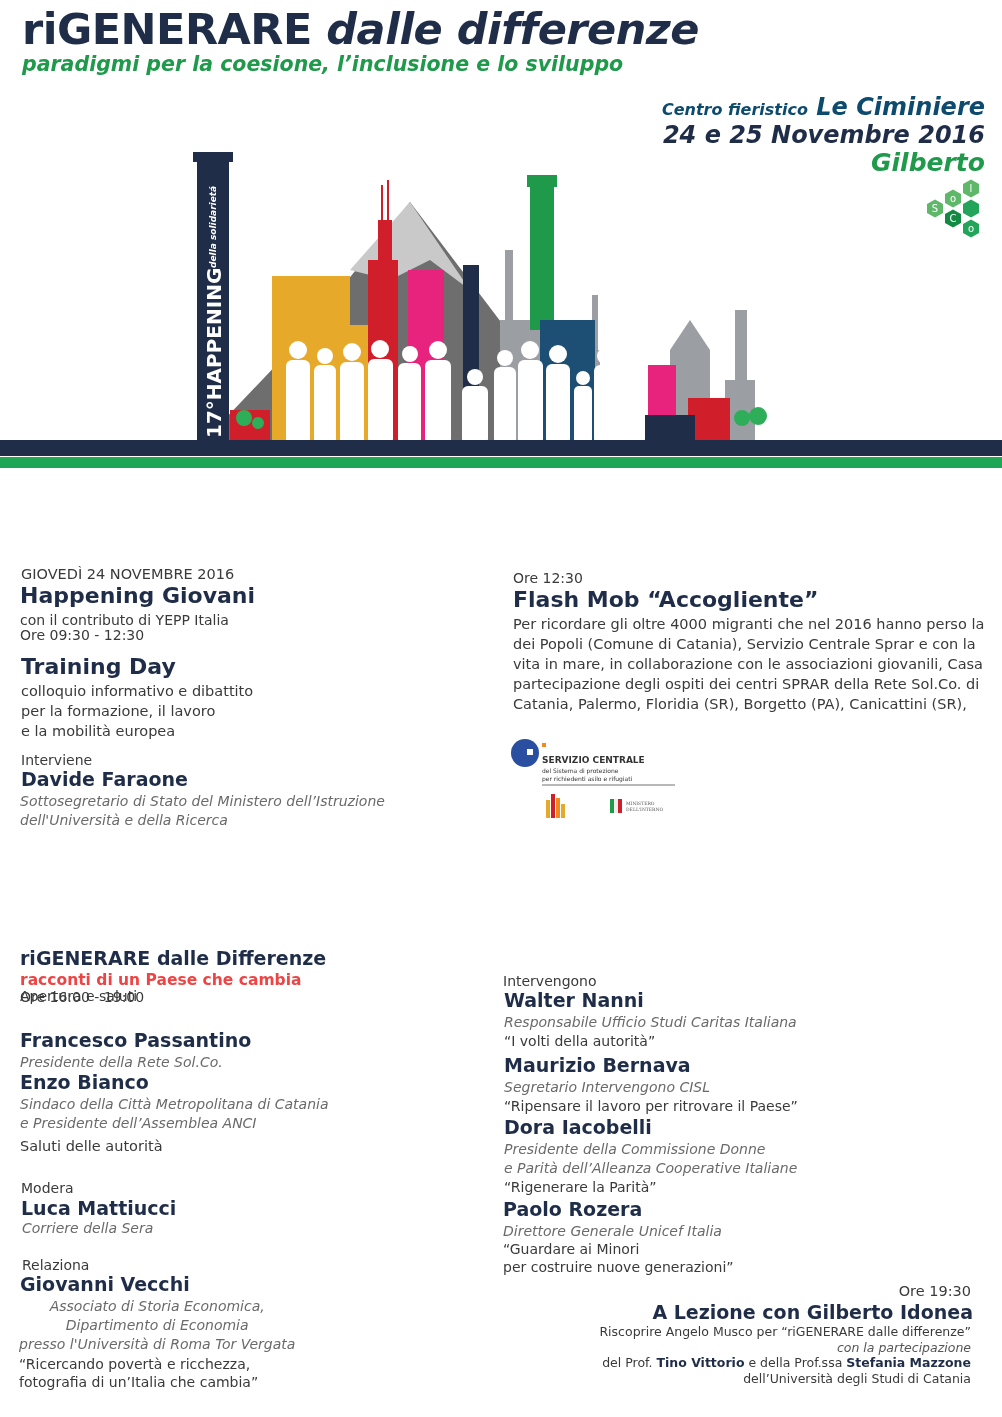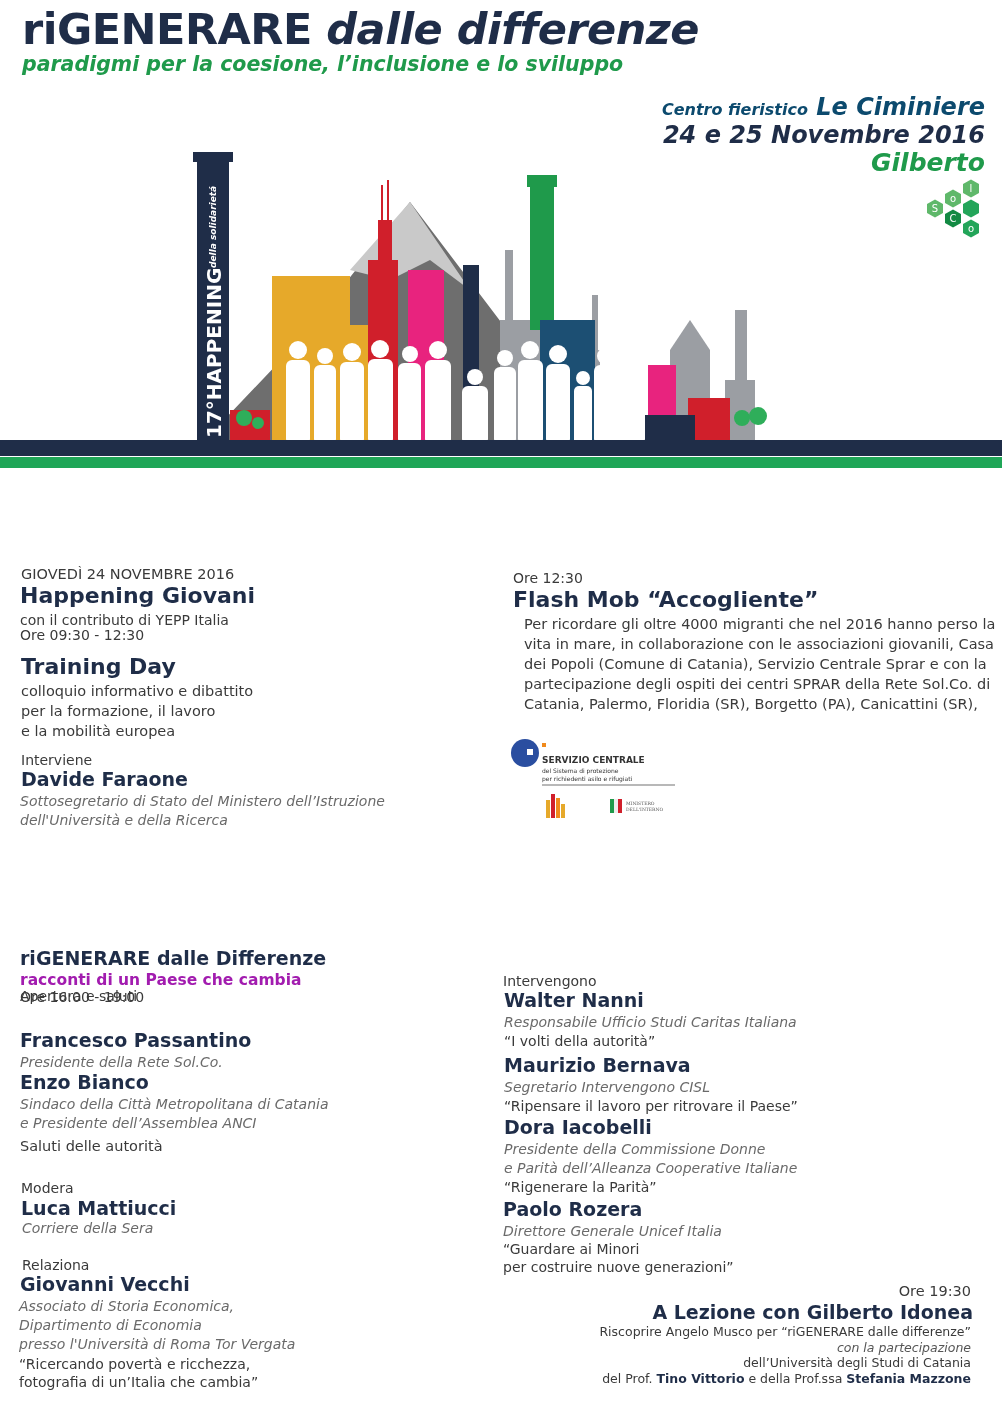--- a/index.html
+++ b/index.html
@@ -161,24 +161,24 @@
 
 <div class="abs label" style="left:21px; top:752px;">Interviene</div>
 <div class="abs heading-md" style="left:21px; top:768px;">Davide Faraone</div>
 <div class="abs role" style="left:20px; top:792px;">
   <div>Sottosegretario di Stato del Ministero dell’Istruzione</div>
   <div>dell'Università e della Ricerca</div>
 </div>
 
 <div class="abs label" style="left:513px; top:570px;">Ore 12:30</div>
 <div class="abs heading" style="left:513px; top:587px;">Flash Mob “Accogliente”</div>
-<div class="abs desc" style="left:524px; top:614px; white-space:nowrap;">
+<div class="abs desc" style="left:513px; top:614px; white-space:nowrap;">
   <div>Per ricordare gli oltre 4000 migranti che nel 2016 hanno perso la</div>
+  <div>dei Popoli (Comune di Catania), Servizio Centrale Sprar e con la</div>
   <div>vita in mare, in collaborazione con le associazioni giovanili, Casa</div>
-  <div>dei Popoli (Comune di Catania), Servizio Centrale Sprar e con la</div>
   <div>partecipazione degli ospiti dei centri SPRAR della Rete Sol.Co. di</div>
   <div>Catania, Palermo, Floridia (SR), Borgetto (PA), Canicattini (SR),</div>
 </div>
 
 <svg class="abs sprar-logo" viewBox="0 0 170 82">
   <circle cx="15" cy="15" r="14" fill="#2a4ea0"></circle>
   <rect x="17" y="11" width="6" height="6" fill="#ffffff"></rect>
   <rect x="32" y="5" width="4" height="4" fill="#f08a1c"></rect>
   <text x="32" y="25" font-family="DejaVu Sans, sans-serif" font-size="9" font-weight="bold" fill="#333">SERVIZIO CENTRALE</text>
   <text x="32" y="35" font-family="DejaVu Sans, sans-serif" font-size="6" fill="#333">del Sistema di protezione</text>
@@ -189,41 +189,41 @@
   <rect x="46" y="60" width="4" height="20" fill="#f08a1c"></rect>
   <rect x="51" y="66" width="4" height="14" fill="#e6a92a"></rect>
   <rect x="100" y="61" width="4" height="14" fill="#1f9a4b"></rect>
   <rect x="104" y="61" width="4" height="14" fill="#eeeeee"></rect>
   <rect x="108" y="61" width="4" height="14" fill="#d01f2b"></rect>
   <text x="116" y="67" font-family="DejaVu Serif, serif" font-size="4.5" fill="#555">MINISTERO</text>
   <text x="116" y="73" font-family="DejaVu Serif, serif" font-size="4.5" fill="#555">DELL'INTERNO</text>
 </svg>
 
 <div class="abs heading-md" style="left:20px; top:947px;">riGENERARE dalle Differenze</div>
-<div class="abs" style="left:20px; top:971px; font-size:15.5px; font-weight:bold; color:#a21caf; white-space:nowrap;">racconti di un Paese che cambia</div>
+<div class="abs" style="left:20px; top:971px; font-size:15.5px; font-weight:bold; color:#ef4444; white-space:nowrap;">racconti di un Paese che cambia</div>
 <div class="abs label" style="left:20px; top:989px;">Ore 16:00 - 19:00</div>
 <div class="abs label" style="left:20px; top:988px;">Apertura e saluti</div>
 
 <div class="abs heading-md" style="left:20px; top:1029px;">Francesco Passantino</div>
 <div class="abs role" style="left:20px; top:1053px;">Presidente della Rete Sol.Co.</div>
 
 <div class="abs heading-md" style="left:20px; top:1071px;">Enzo Bianco</div>
 <div class="abs role" style="left:20px; top:1095px;">
   <div>Sindaco della Città Metropolitana di Catania</div>
   <div>e Presidente dell’Assemblea ANCI</div>
 </div>
 <div class="abs label" style="left:20px; top:1138px; font-size:14.5px;">Saluti delle autorità</div>
 
 <div class="abs label" style="left:21px; top:1180px;">Modera</div>
 <div class="abs heading-md" style="left:21px; top:1197px;">Luca Mattiucci</div>
 <div class="abs role" style="left:22px; top:1219px;">Corriere della Sera</div>
 
 <div class="abs label" style="left:22px; top:1257px;">Relaziona</div>
 <div class="abs heading-md" style="left:20px; top:1273px;">Giovanni Vecchi</div>
-<div class="abs role" style="left:19px; top:1297px;">
+<div class="abs role" style="left:19px; top:1297px;text-align:center;">
   <div>Associato di Storia Economica,</div>
   <div>Dipartimento di Economia</div>
   <div>presso l'Università di Roma Tor Vergata</div>
 </div>
 <div class="abs quote" style="left:19px; top:1355px;">
   <div>“Ricercando povertà e ricchezza,</div>
   <div>fotografia di un’Italia che cambia”</div>
 </div>
 
 <div class="abs label" style="left:503px; top:973px;">Intervengono</div>
@@ -248,20 +248,20 @@
 <div class="abs quote" style="left:503px; top:1240px;">
   <div>“Guardare ai Minori</div>
   <div>per costruire nuove generazioni”</div>
 </div>
 
 <div class="abs" style="right:31px; top:1283px; text-align:right; white-space:nowrap;">
   <div class="label" style="font-size:14.5px; margin-bottom:1px;">Ore 19:30</div>
   <div class="heading-md" style="margin-right:-2px;">A Lezione con Gilberto Idonea</div>
   <div class="label" style="font-size:12.5px; line-height:16px;">Riscoprire Angelo Musco per “riGENERARE dalle differenze”</div>
   <div class="label" style="font-size:12.5px; line-height:15px; font-style:italic; color:#555;">con la partecipazione</div>
-  <div class="label" style="font-size:12.5px; line-height:16px;">dell’Università degli Studi di Catania</div>
   <div class="label" style="font-size:12.5px; line-height:16px;">
     <span>del Prof.</span>
     <b style="color:#1f2d48;">Tino Vittorio</b>
     <span>e della Prof.ssa</span>
     <b style="color:#1f2d48;">Stefania Mazzone</b>
   </div>
+  <div class="label" style="font-size:12.5px; line-height:16px;">dell’Università degli Studi di Catania</div>
 </div>
 
 </body></html>

